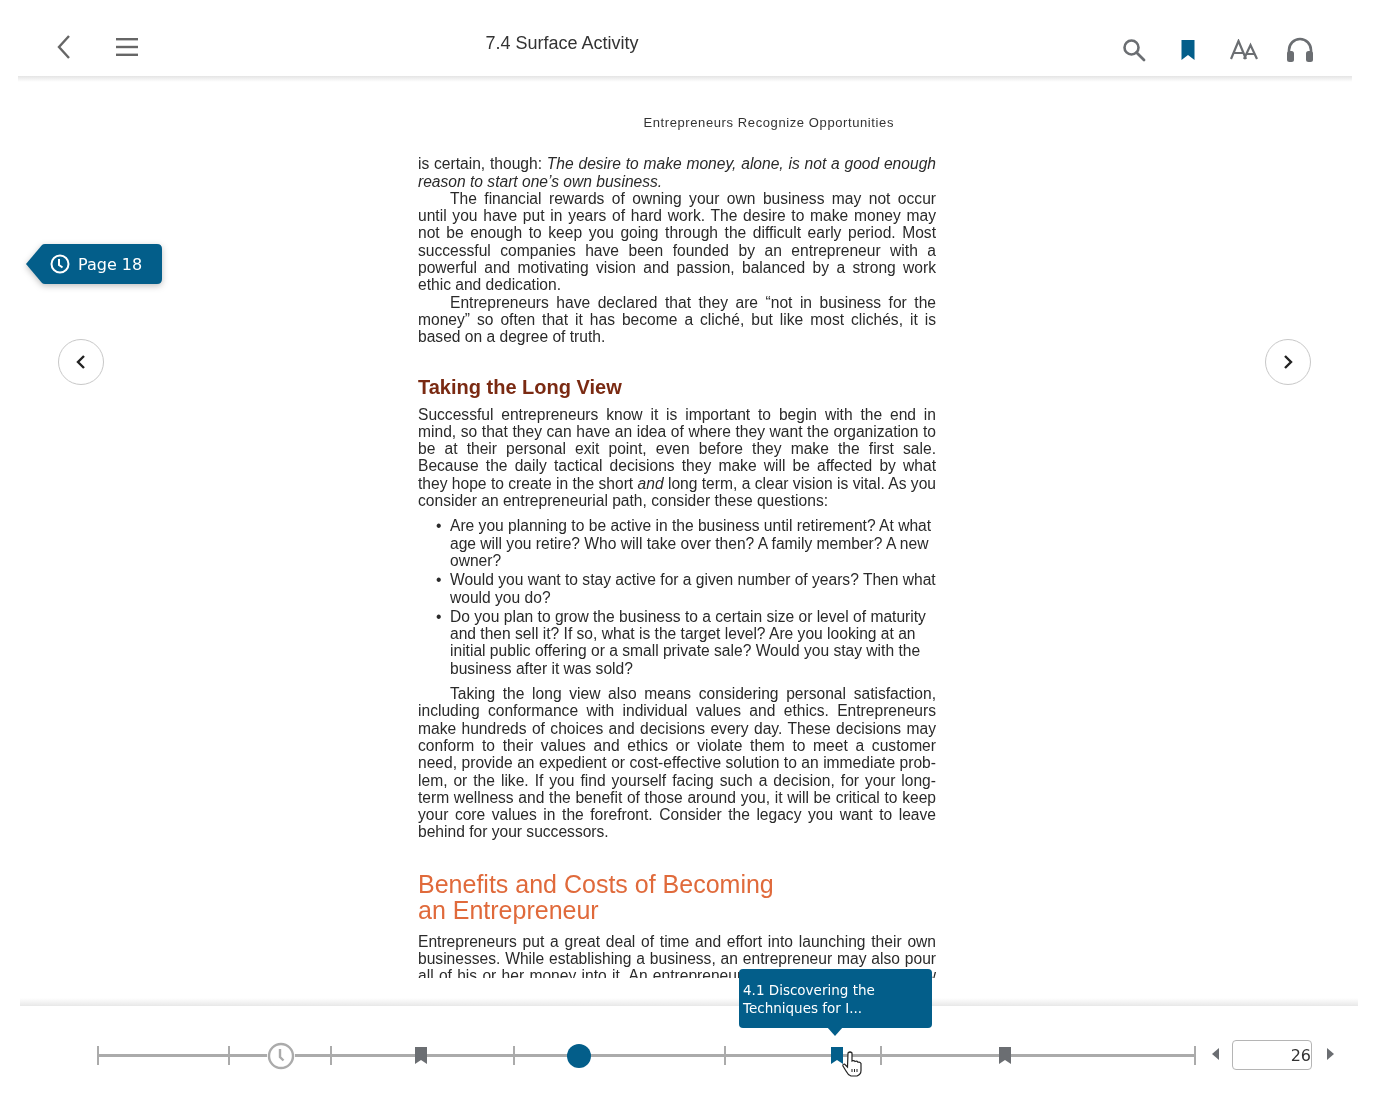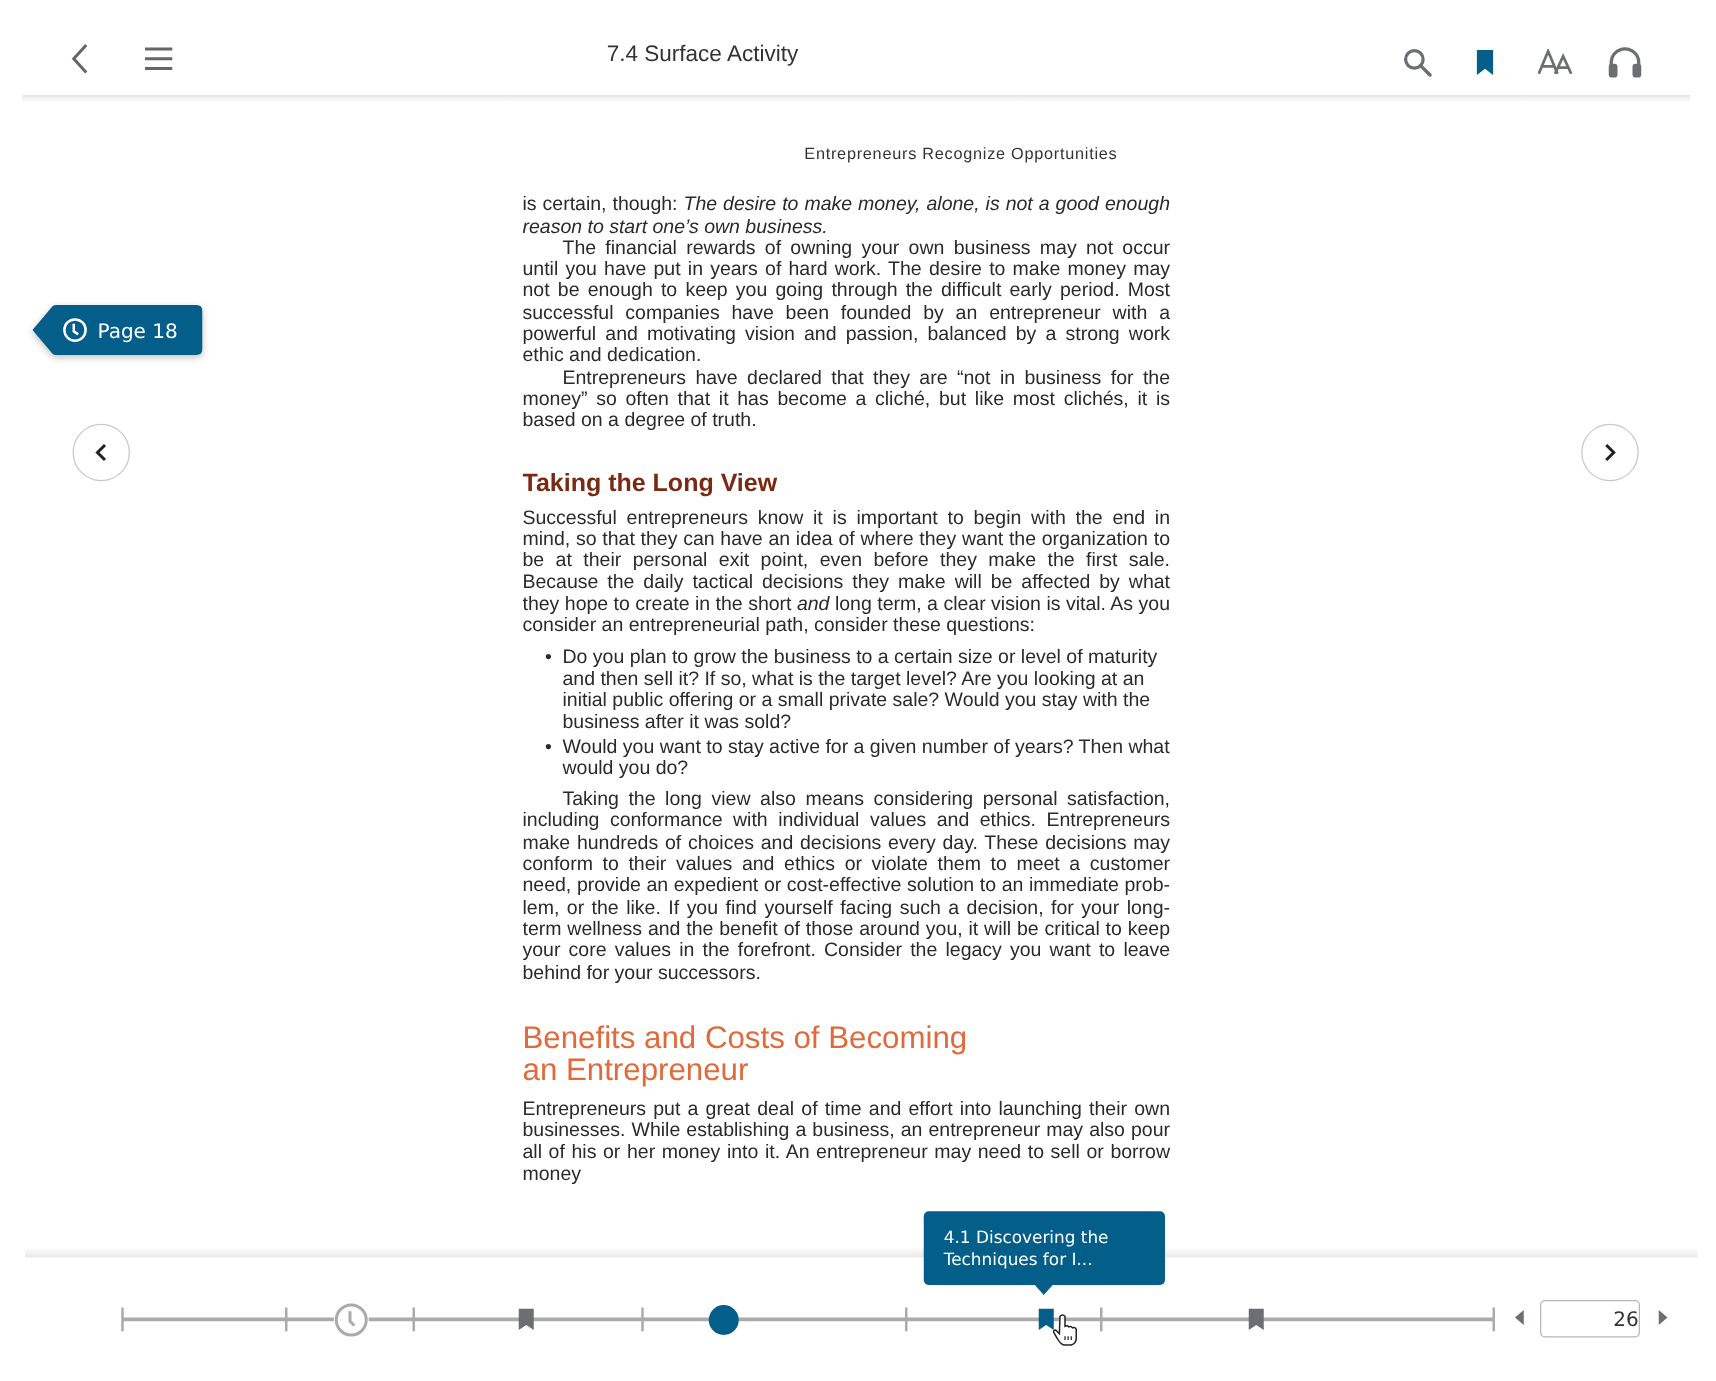--- a/index.html
+++ b/index.html
@@ -53,21 +53,21 @@
   .timeline { position: absolute; left: 98px; top: 1042px; width: 1100px; height: 28px; }
   .track { position: absolute; left: 0; top: 12px; width: 1098px; height: 3px; background: #ababab; }
   .tick { position: absolute; top: 4px; width: 2px; height: 19px; background: #ababab; }
   .marker { position: absolute; cursor: pointer; }
   .dot { width: 24px; height: 24px; border-radius: 50%; background: #035e8a; top: 2px; }
   .clock-marker { top: 0px; width: 28px; height: 28px; background: #fff; border-radius: 50%; }
   .bm-marker { top: 4px; width: 14px; height: 19px; }
 
   .tooltip { position: absolute; left: 739px; top: 969px; width: 193px; height: 59px; background: #035e8a;
     border-radius: 4px; color: #fff; font-family: "DejaVu Sans", sans-serif; font-size: 13.5px; line-height: 18px;
-    padding: 12px 14px 0 16px; }
+    padding: 12px 14px 0 4px; }
   .tooltip-arrow { position: absolute; left: 827px; top: 1027px; width: 0; height: 0;
     border-left: 8px solid transparent; border-right: 8px solid transparent; border-top: 9px solid #035e8a; }
 
   .pager-prev { position: absolute; left: 1209px; top: 1046px; width: 14px; height: 16px; cursor: pointer; }
   .pager-next { position: absolute; left: 1323px; top: 1046px; width: 14px; height: 16px; cursor: pointer; }
   .page-input { position: absolute; left: 1232px; top: 1040px; width: 80px; height: 30px; border: 1px solid #b5b5b5;
     border-radius: 4px; text-align: right; font-family: "DejaVu Sans", sans-serif; font-size: 16px; color: #333; background: #fff; }
 
   .cursor { position: absolute; left: 842px; top: 1051px; width: 22px; height: 26px; pointer-events: none; }
 </style>
@@ -142,22 +142,23 @@
 </div>
 
 <div class="doc">
   <div class="running-head">Entrepreneurs Recognize Opportunities</div>
   <p><span>is certain, though: </span><i>The desire to make money, alone, is not a good enough reason to start one’s own business.</i></p>
   <p class="indent">The financial rewards of owning your own business may not occur until you have put in years of hard work. The desire to make money may not be enough to keep you going through the difficult early period. Most successful companies have been founded by an entrepreneur with a power­ful and motivating vision and passion, balanced by a strong work ethic and dedication.</p>
   <p class="indent">Entrepreneurs have declared that they are “not in business for the money” so often that it has become a cliché, but like most clichés, it is based on a degree of truth.</p>
   <h3 class="h2-long">Taking the Long View</h3>
   <p><span>Successful entrepreneurs know it is important to begin with the end in mind, so that they can have an idea of where they want the organization to be at their personal exit point, even before they make the first sale. Because the daily tactical decisions they make will be affected by what they hope to create in the short </span><i>and</i><span> long term, a clear vision is vital. As you consider an entrepreneurial path, consider these questions:</span></p>
   <ul>
+    <li>Are you planning to be active in the business until retirement? At what age will you retire? Who will take over then? A family member? A new owner?</li>
+    <li>Would you want to stay active for a given number of years? Then what would you do?</li>
     <li>Do you plan to grow the business to a certain size or level of maturity and then sell it? If so, what is the target level? Are you looking at an initial public offering or a small private sale? Would you stay with the business after it was sold?</li>
-    <li>Would you want to stay active for a given number of years? Then what would you do?</li>
   </ul>
   <p class="indent">Taking the long view also means considering personal satisfaction, including conformance with individual values and ethics. Entrepreneurs make hundreds of choices and decisions every day. These decisions may conform to their values and ethics or violate them to meet a customer need, provide an expedient or cost-effective solution to an immediate prob­lem, or the like. If you find yourself facing such a decision, for your long-term wellness and the benefit of those around you, it will be critical to keep your core values in the forefront. Consider the legacy you want to leave behind for your successors.</p>
   <h2 class="h1-benefits">Benefits and Costs of Becoming an Entrepreneur</h2>
   <p>Entrepreneurs put a great deal of time and effort into launching their own businesses. While establishing a business, an entrepreneur may also pour all of his or her money into it. An entrepreneur may need to sell or borrow money</p>
 </div>
 
 <div class="footer-shadow"></div>
 <div class="footer"></div>
 
 <div class="timeline" id="timeline">

